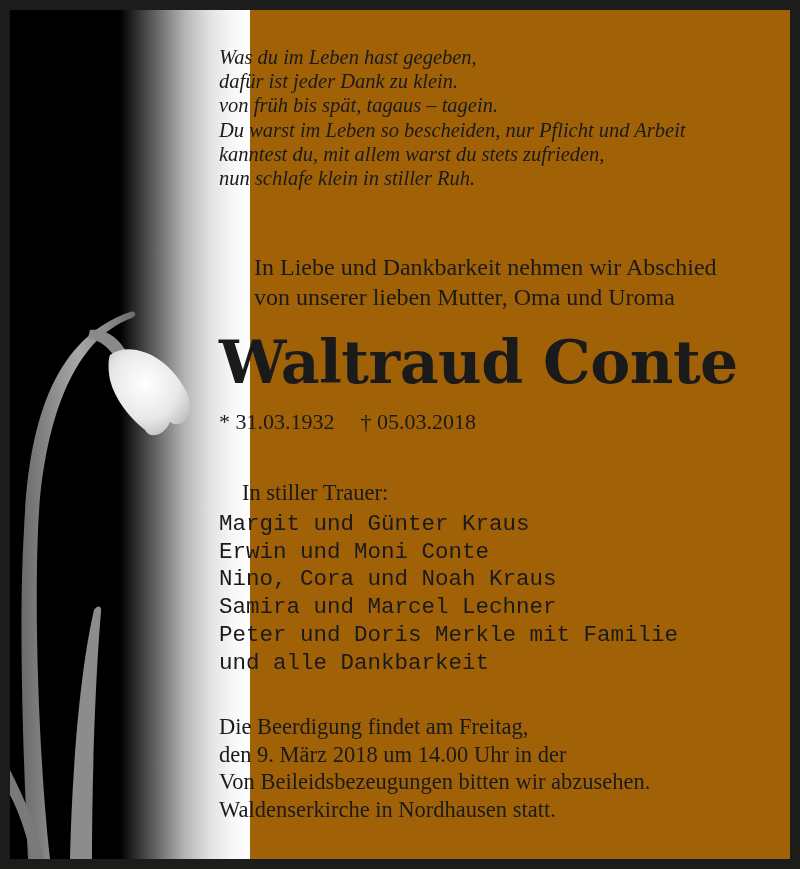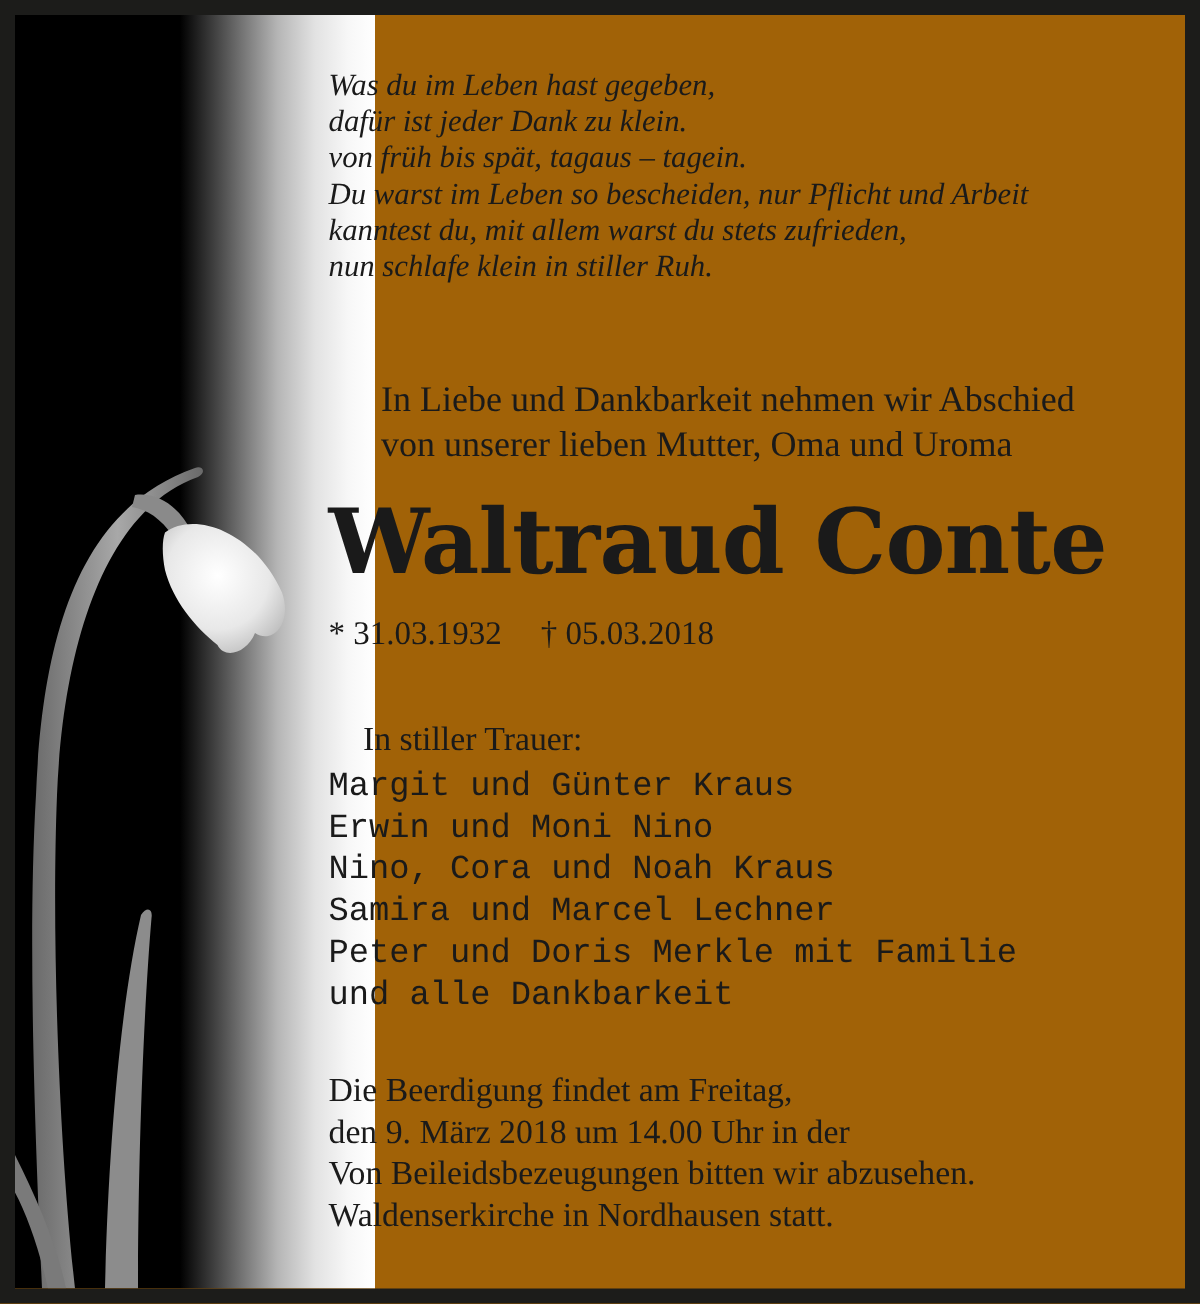--- a/index.html
+++ b/index.html
@@ -138,21 +138,21 @@
     <div class="name">Waltraud Conte</div>
 
     <div class="dates">
       <span>* 31.03.1932</span><span class="gap"></span><span>† 05.03.2018</span>
     </div>
 
     <div class="mourning-label">In stiller Trauer:</div>
 
     <div class="mourners">
       <span class="line">Margit und Günter Kraus</span>
-      <span class="line">Erwin und Moni Nino</span>
+      <span class="line">Erwin und Moni Conte</span>
       <span class="line">Nino, Cora und Noah Kraus</span>
       <span class="line">Samira und Marcel Lechner</span>
       <span class="line">Peter und Doris Merkle mit Familie</span>
       <span class="line">und alle Dankbarkeit</span>
     </div>
 
     <div class="funeral">
       <span class="line">Die Beerdigung findet am Freitag,</span>
       <span class="line">den 9. März 2018 um 14.00 Uhr in der</span>
       <span class="line">Von Beileidsbezeugungen bitten wir abzusehen.</span>

